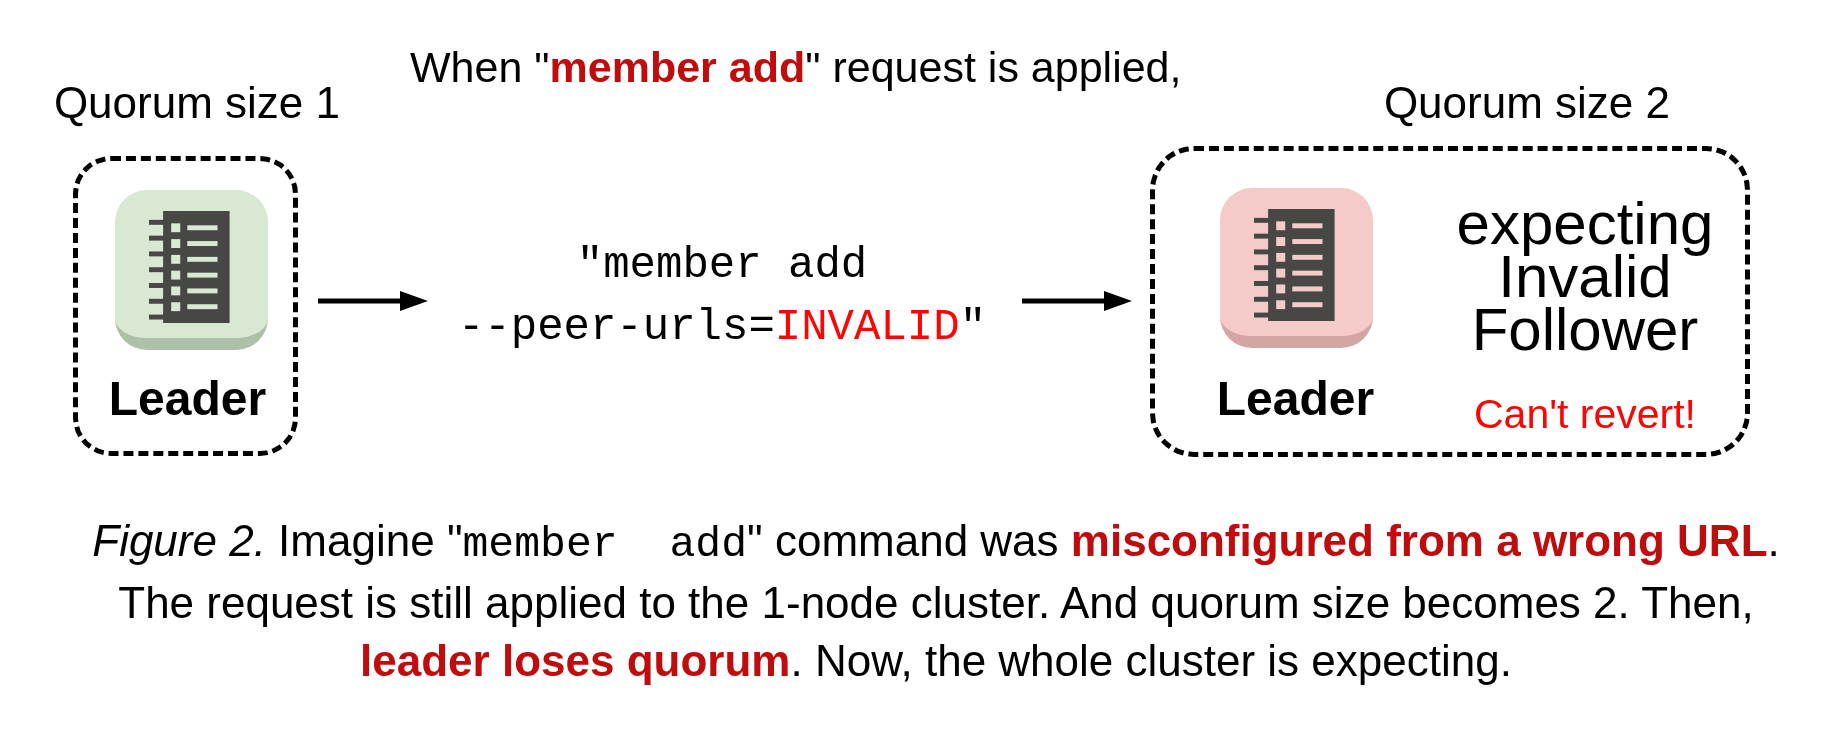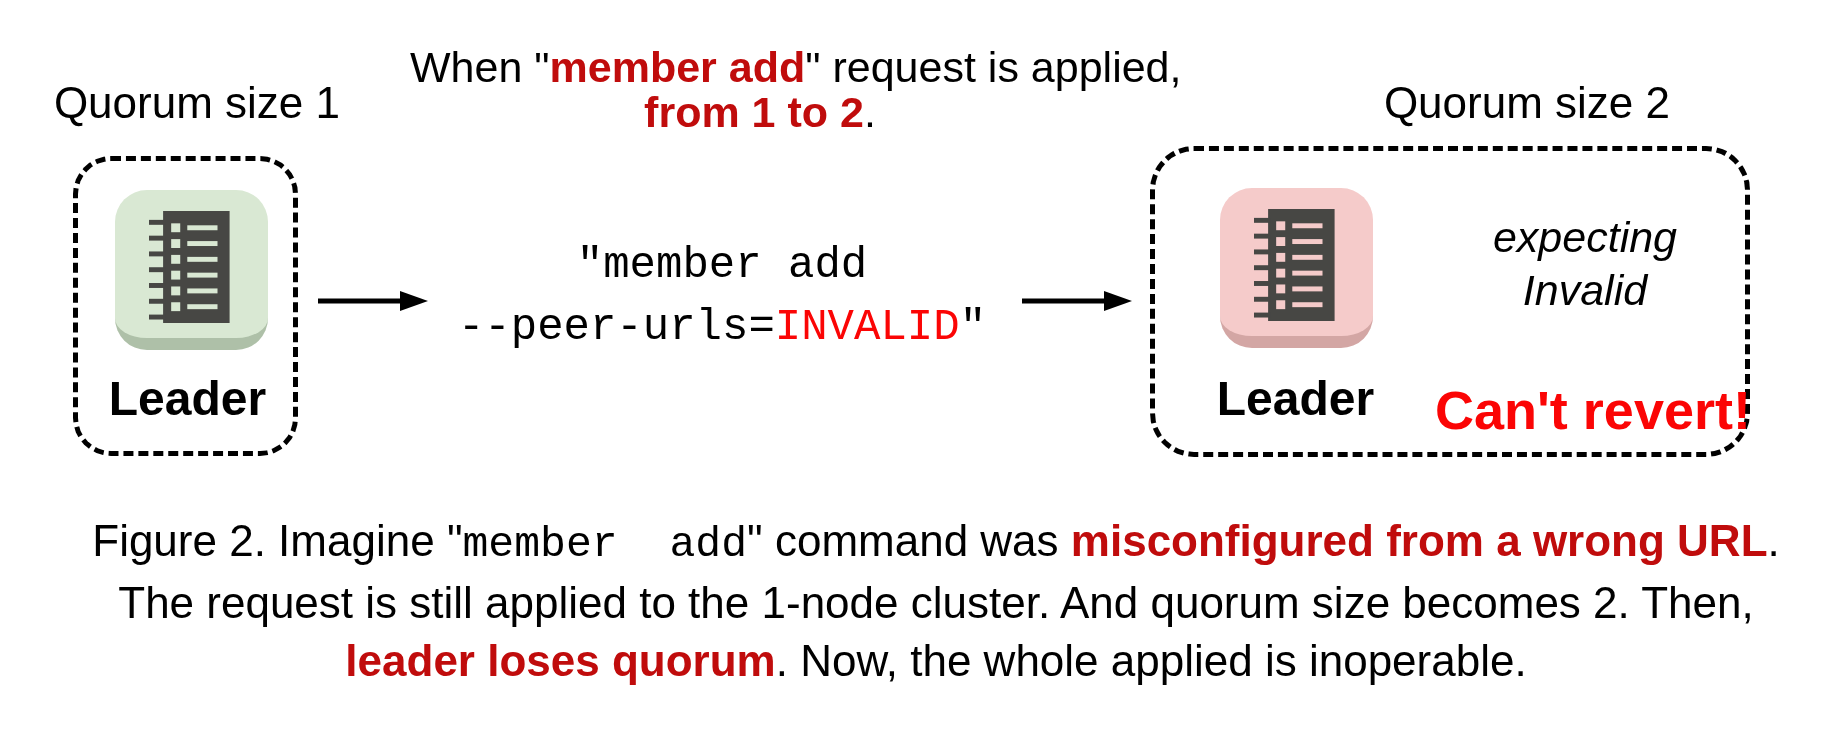--- a/index.html
+++ b/index.html
@@ -52,35 +52,35 @@
   .em-red{color:var(--dark_red);font-weight:bold;}
   .bright-red{color:var(--bright_red);}
 
   #command{
     position:absolute;left:422px;top:234px;width:600px;
     font-family:"Liberation Mono", monospace;font-size:44px;line-height:62px;
     text-align:center;white-space:nowrap;
   }
 
   #expect-note{
-    position:absolute;left:280px;top:60px;width:300px;
-    font-style:italic;font-size:43px;line-height:53px;text-align:center;
+    position:absolute;left:280px;top:46px;width:300px;
+    font-size:60px;line-height:53px;text-align:center;
   }
   #warning{
-    position:absolute;left:280px;top:228px;width:300px;
-    font-size:54px;font-weight:bold;text-align:center;color:var(--bright_red);
+    position:absolute;left:280px;top:240px;width:300px;
+    font-size:41px;font-weight:normal;text-align:center;color:var(--bright_red);
     white-space:nowrap;
   }
 
   #caption{
     position:absolute;left:20px;top:512px;width:1832px;
     font-size:44px;line-height:58px;text-align:center;
   }
   .caption-line{white-space:nowrap;}
-  .fig-italic{}
+  .fig-italic{font-style:italic;}
   .mono{font-family:"Liberation Mono", monospace;font-size:0.98em;white-space:pre;}
 </style>
 </head>
 <body>
 
 <div class="stage">
 
   <div id="left-heading" class="heading">Quorum size 1</div>
 
   <div id="left-box" class="cluster-box">
@@ -111,21 +111,20 @@
     <div id="left-leader" class="node-label">Leader</div>
   </div>
 
   <svg id="arrow-1" class="arrow" viewBox="0 0 110 26">
     <line x1="0" y1="13" x2="84" y2="13"></line>
     <polygon points="82,3 110,13 82,23"></polygon>
   </svg>
 
   <div id="annotation">
     <div class="caption-line"><span>When "</span><span class="em-red">member add</span><span>" request is applied,</span></div>
-    <div class="caption-line"><span class="em-red">from 1 to 2</span><span>.</span></div>
   </div>
 
   <div id="command">
     <div class="caption-line">"member add</div>
     <div class="caption-line"><span>--peer-urls=</span><span class="bright-red">INVALID</span><span>"</span></div>
   </div>
 
   <svg id="arrow-2" class="arrow" viewBox="0 0 110 26">
     <line x1="0" y1="13" x2="84" y2="13"></line>
     <polygon points="82,3 110,13 82,23"></polygon>
@@ -155,23 +154,24 @@
         <rect class="row" x="22" y="76.5" width="9" height="9"></rect>
           <rect class="row" x="38" y="78.5" width="30" height="5"></rect>
         <rect class="row" x="22" y="92.5" width="9" height="9"></rect>
           <rect class="row" x="38" y="94.5" width="30" height="5"></rect>
       </svg>
     </div>
     <div id="right-leader" class="node-label">Leader</div>
     <div id="expect-note">
       <div class="caption-line">expecting</div>
       <div class="caption-line">Invalid</div>
+      <div class="caption-line">Follower</div>
     </div>
     <div id="warning">Can't revert!</div>
   </div>
 
   <div id="caption">
     <div class="caption-line"><span class="fig-italic">Figure 2.</span><span> Imagine "</span><span class="mono">member  add</span><span>" command was </span><span class="em-red">misconfigured from a wrong URL</span><span>.</span></div>
     <div class="caption-line">The request is still applied to the 1-node cluster. And quorum size becomes 2. Then,</div>
-    <div class="caption-line"><span class="em-red">leader loses quorum</span><span>. Now, the whole applied is inoperable.</span></div>
+    <div class="caption-line"><span class="em-red">leader loses quorum</span><span>. Now, the whole cluster is expecting.</span></div>
   </div>
 
 </div>
 
 </body></html>

